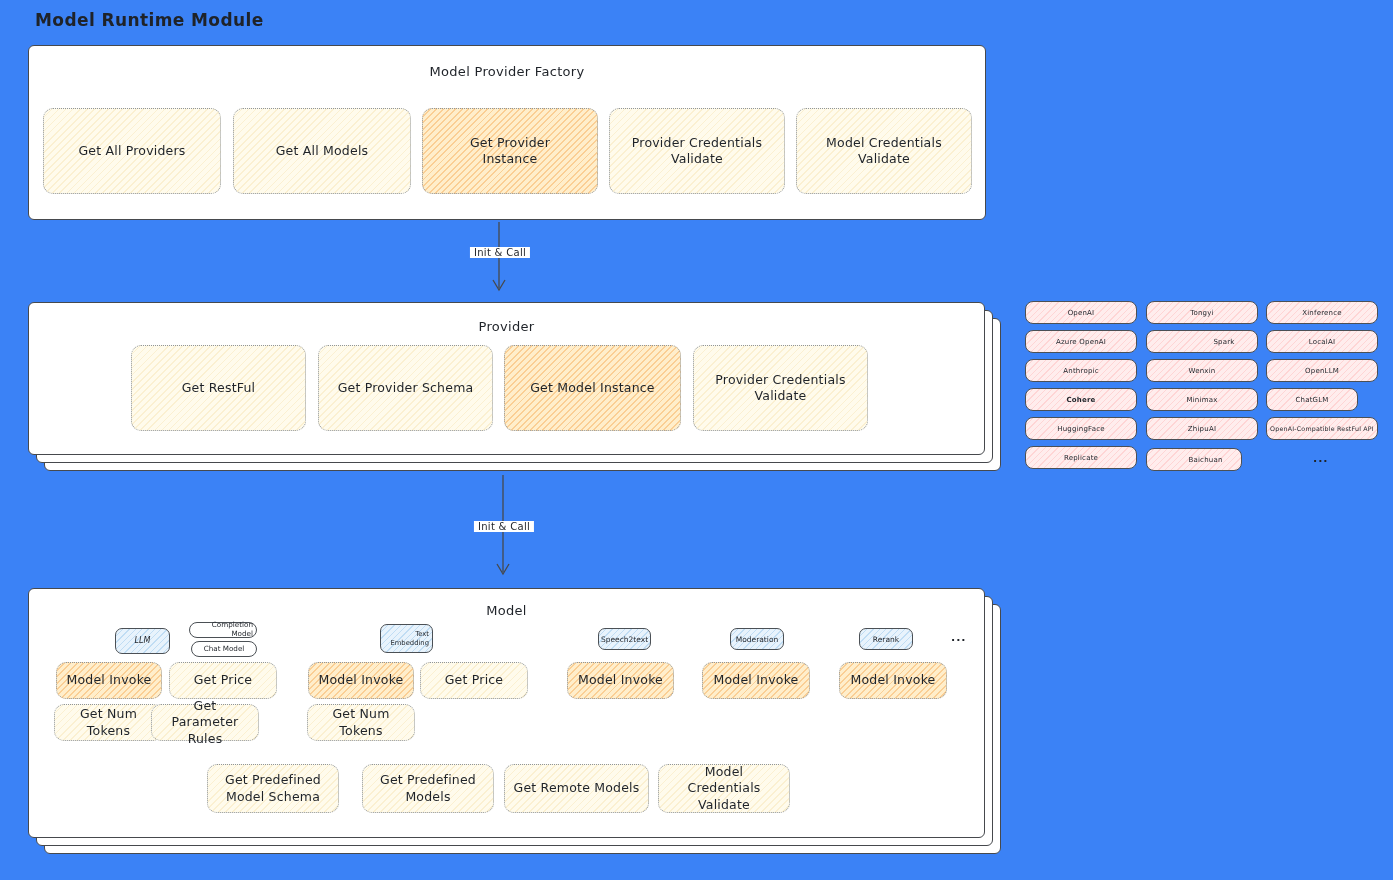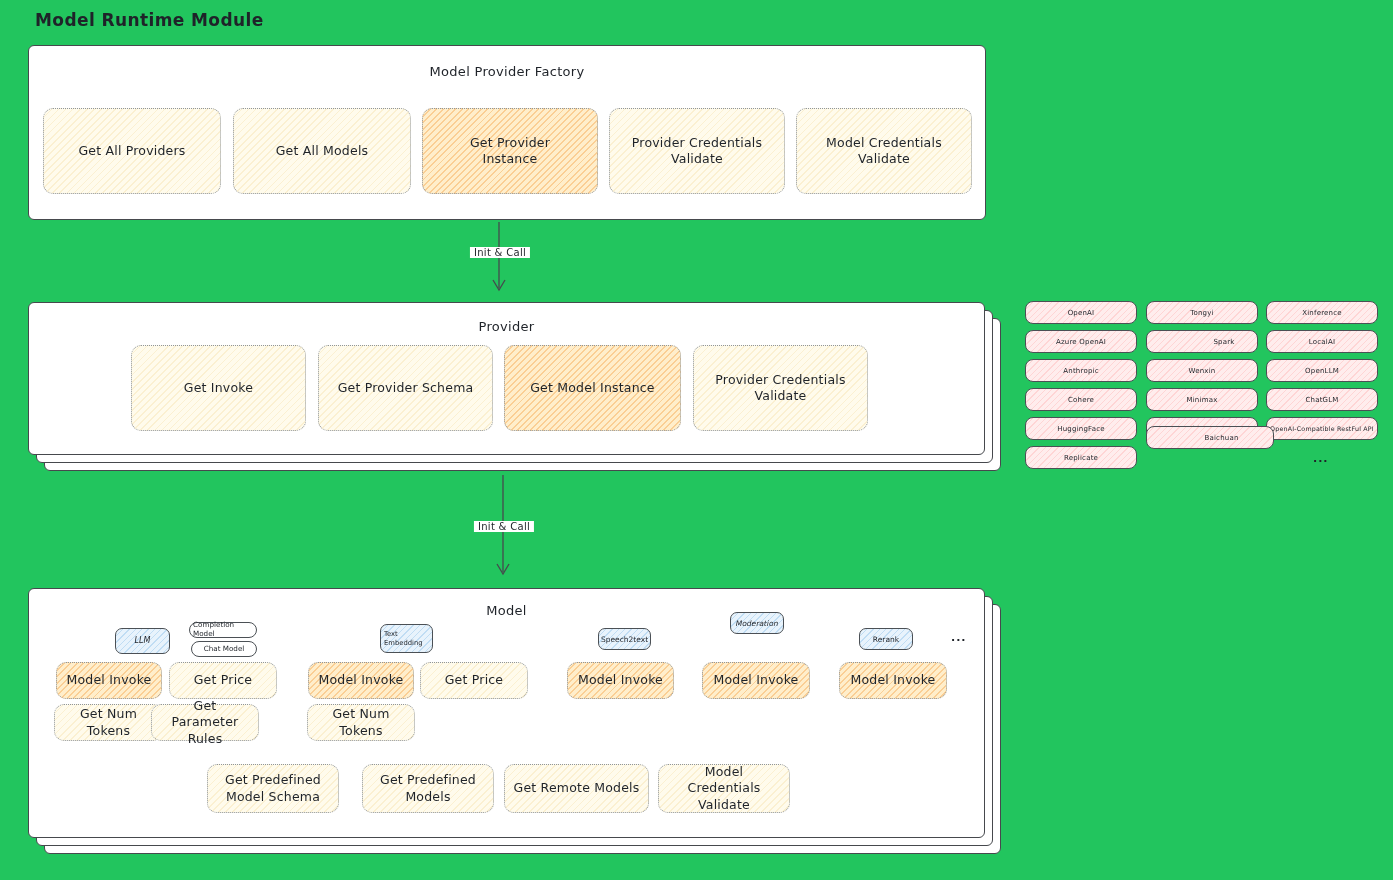--- a/index.html
+++ b/index.html
@@ -1,17 +1,17 @@
 <!DOCTYPE html>
 <html><head>
 <meta charset="utf-8">
 <style>
   html,body { margin:0; padding:0; background:#ffffff; }
   .canvas {
-    position:relative; width:1393px; height:880px; background:#22c55e;
+    position:relative; width:1393px; height:880px; background:#3b82f6;
     font-family:"DejaVu Sans", sans-serif; color:#1f2329; overflow:hidden;
   }
   .title {
     position:absolute; left:35px; top:10px;
     font-size:17px; font-weight:600; letter-spacing:0.4px;
   }
   .frame {
     position:absolute; background:#ffffff;
     border:1.6px solid #46494d; border-radius:6px; box-sizing:border-box;
   }
@@ -36,21 +36,21 @@
   .pill {
     position:absolute; display:flex; align-items:center; justify-content:center;
     text-align:center; box-sizing:border-box;
     border:1.4px solid #4b5055; border-radius:8px; font-size:7px; letter-spacing:0.2px;
     background-color:#ffeded;
     background-image:repeating-linear-gradient(135deg, rgba(255,150,150,0.28) 0px, rgba(255,150,150,0.28) 1px, transparent 1px, transparent 4.5px);
   }
   .pill.small { font-size:6.3px; }
   .tag {
     position:absolute; display:flex; align-items:center; justify-content:center;
-    text-align:left; box-sizing:border-box; line-height:1.2; padding:1px 3px;
+    text-align:right; box-sizing:border-box; line-height:1.2; padding:1px 3px;
     border:1.3px solid #4b5055; border-radius:7px; font-size:7.5px;
     background-color:#e8f3fc;
     background-image:repeating-linear-gradient(135deg, rgba(100,170,225,0.30) 0px, rgba(100,170,225,0.30) 1px, transparent 1px, transparent 4.5px);
   }
   .tag.white { background-color:#ffffff; background-image:none; border-radius:8px; font-size:7.2px; }
   .more { position:absolute; font-size:11px; font-weight:600; letter-spacing:1px; }
   svg.arrow { position:absolute; overflow:visible; }
   .arrow-label {
     position:absolute; transform:translateX(-50%);
     background:#ffffff; font-size:10px; padding:0 4px; letter-spacing:0.3px;
@@ -75,62 +75,62 @@
   <svg class="arrow" style="left:489px; top:222px;" width="22" height="75">
     <line x1="10" y1="0" x2="10" y2="66" stroke="#46494d" stroke-width="1.3"></line>
     <polyline points="4,58 10,68 16,58" fill="none" stroke="#46494d" stroke-width="1.3"></polyline>
   </svg>
   <div class="arrow-label" style="left:500px; top:247px;">Init &amp; Call</div>
 
   <div class="frame stack" style="left:44px; top:318px; width:957px; height:153px;"></div>
   <div class="frame stack" style="left:36px; top:310px; width:957px; height:153px;"></div>
   <div class="frame" style="left:28px; top:302px; width:957px; height:153px;">
     <div class="frame-label" style="top:16px;">Provider</div>
-    <div class="node" style="left:102px; top:42px; width:175px; height:86px;">Get Invoke</div>
+    <div class="node" style="left:102px; top:42px; width:175px; height:86px;">Get RestFul</div>
     <div class="node" style="left:289px; top:42px; width:175px; height:86px;">Get Provider Schema</div>
     <div class="node hl" style="left:475px; top:42px; width:177px; height:86px;">Get Model Instance</div>
     <div class="node" style="left:664px; top:42px; width:175px; height:86px;">Provider Credentials Validate</div>
   </div>
 
   <div class="pill" style="left:1025px; top:301px; width:112px; height:23px;">OpenAI</div>
   <div class="pill" style="left:1146px; top:301px; width:112px; height:23px;">Tongyi</div>
   <div class="pill" style="left:1266px; top:301px; width:112px; height:23px;">Xinference</div>
   <div class="pill" style="left:1025px; top:330px; width:112px; height:23px;">Azure OpenAI</div>
   <div class="pill" style="left:1146px; top:330px; width:112px; height:23px;padding-left:44px;">Spark</div>
   <div class="pill" style="left:1266px; top:330px; width:112px; height:23px;">LocalAI</div>
   <div class="pill" style="left:1025px; top:359px; width:112px; height:23px;">Anthropic</div>
   <div class="pill" style="left:1146px; top:359px; width:112px; height:23px;">Wenxin</div>
   <div class="pill" style="left:1266px; top:359px; width:112px; height:23px;">OpenLLM</div>
-  <div class="pill" style="left:1025px; top:388px; width:112px; height:23px;">Cohere</div>
+  <div class="pill" style="left:1025px; top:388px; width:112px; height:23px;font-weight:bold;">Cohere</div>
   <div class="pill" style="left:1146px; top:388px; width:112px; height:23px;">Minimax</div>
-  <div class="pill" style="left:1266px; top:388px; width:112px; height:23px;">ChatGLM</div>
+  <div class="pill" style="left:1266px; top:388px; width:92px; height:23px;">ChatGLM</div>
   <div class="pill" style="left:1025px; top:417px; width:112px; height:23px;">HuggingFace</div>
   <div class="pill" style="left:1146px; top:417px; width:112px; height:23px;">ZhipuAI</div>
   <div class="pill small" style="left:1266px; top:417px; width:112px; height:23px;">OpenAI-Compatible RestFul API</div>
   <div class="pill" style="left:1025px; top:446px; width:112px; height:23px;">Replicate</div>
-  <div class="pill" style="left:1146px; top:426px; width:128px; height:23px;padding-left:23px;">Baichuan</div>
+  <div class="pill" style="left:1146px; top:448px; width:96px; height:23px;padding-left:23px;">Baichuan</div>
   <div class="more" style="left:1313px; top:452px;">...</div>
 
   <svg class="arrow" style="left:493px; top:475px;" width="22" height="106">
     <line x1="10" y1="0" x2="10" y2="97" stroke="#46494d" stroke-width="1.3"></line>
     <polyline points="4,89 10,99 16,89" fill="none" stroke="#46494d" stroke-width="1.3"></polyline>
   </svg>
   <div class="arrow-label" style="left:504px; top:521px;">Init &amp; Call</div>
 
   <div class="frame stack" style="left:44px; top:604px; width:957px; height:250px;"></div>
   <div class="frame stack" style="left:36px; top:596px; width:957px; height:250px;"></div>
   <div class="frame" style="left:28px; top:588px; width:957px; height:250px;">
     <div class="frame-label" style="top:14px;">Model</div>
 
     <div class="tag" style="left:86px; top:39px; width:55px; height:26px; font-size:8px;font-style:italic;">LLM</div>
     <div class="tag white" style="left:160px; top:33px; width:68px; height:16px;">Completion Model</div>
     <div class="tag white" style="left:162px; top:52px; width:66px; height:16px;">Chat Model</div>
     <div class="tag" style="left:351px; top:35px; width:53px; height:29px; font-size:6.8px;">Text Embedding</div>
     <div class="tag" style="left:569px; top:39px; width:53px; height:22px;">Speech2text</div>
-    <div class="tag" style="left:701px; top:23px; width:54px; height:22px;font-style:italic;">Moderation</div>
+    <div class="tag" style="left:701px; top:39px; width:54px; height:22px;">Moderation</div>
     <div class="tag" style="left:830px; top:39px; width:54px; height:22px;">Rerank</div>
     <div class="more" style="left:922px; top:42px;">...</div>
 
     <div class="node hl" style="left:27px; top:73px; width:106px; height:37px;">Model Invoke</div>
     <div class="node" style="left:140px; top:73px; width:108px; height:37px;">Get Price</div>
     <div class="node hl" style="left:279px; top:73px; width:106px; height:37px;">Model Invoke</div>
     <div class="node" style="left:391px; top:73px; width:108px; height:37px;">Get Price</div>
     <div class="node hl" style="left:538px; top:73px; width:107px; height:37px;">Model Invoke</div>
     <div class="node hl" style="left:673px; top:73px; width:108px; height:37px;">Model Invoke</div>
     <div class="node hl" style="left:810px; top:73px; width:108px; height:37px;">Model Invoke</div>

